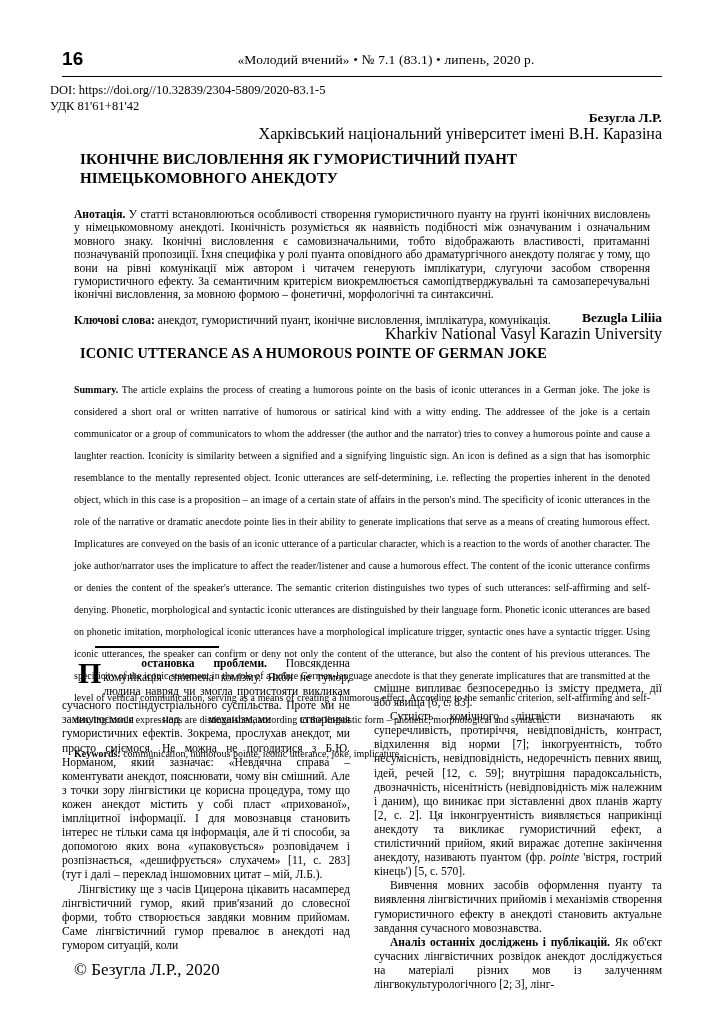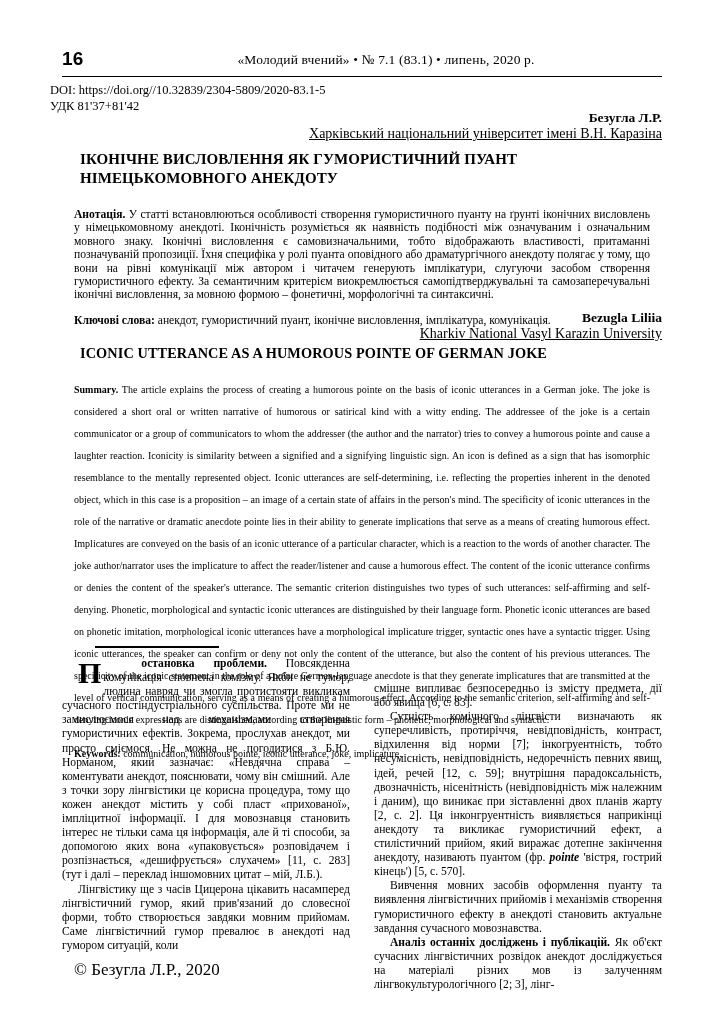--- a/index.html
+++ b/index.html
@@ -78,23 +78,22 @@
     right: 62px;
     top: 110px;
     text-align: right;
   }
   .author-name {
     font-weight: bold;
     font-size: 13.5px;
     line-height: 16px;
   }
   .author-affil {
-    font-size: 14px;
+    font-size: 16px;
     line-height: 15px;
-    text-decoration: underline;
   }
 
   
   .art-title {
     position: absolute;
     left: 80px;
     right: 80px;
     text-align: left;
     font-weight: bold;
     font-size: 15px;
@@ -178,36 +177,36 @@
   }
 
   
   .copyright {
     position: absolute;
     left: 74px;
     top: 963px;
     font-size: 17px;
     line-height: 14px;
   }
-  .ital { font-style: italic; font-weight: bold; }
+  .ital { font-style: italic; }
 </style>
 </head>
 <body>
 
 <div class="page">
 
   <div class="running-head">
     <div class="folio">16</div>
     <div class="head-title">«Молодий вчений» • № 7.1 (83.1) • липень, 2020 р.</div>
   </div>
   <div class="head-rule"></div>
 
   <div class="ids">
     <div>DOI: https://doi.org//10.32839/2304-5809/2020-83.1-5</div>
-    <div>УДК 81'37+81'42</div>
+    <div>УДК 81'61+81'42</div>
   </div>
 
   <div class="author-block ua">
     <div class="author-name">Безугла Л.Р.</div>
     <div class="author-affil">Харківський національний університет імені В.Н. Каразіна</div>
   </div>
 
   <div class="art-title ua">
     <span class="l1">ІКОНІЧНЕ ВИСЛОВЛЕННЯ ЯК ГУМОРИСТИЧНИЙ ПУАНТ</span>
     <span class="l2">НІМЕЦЬКОМОВНОГО АНЕКДОТУ</span>

